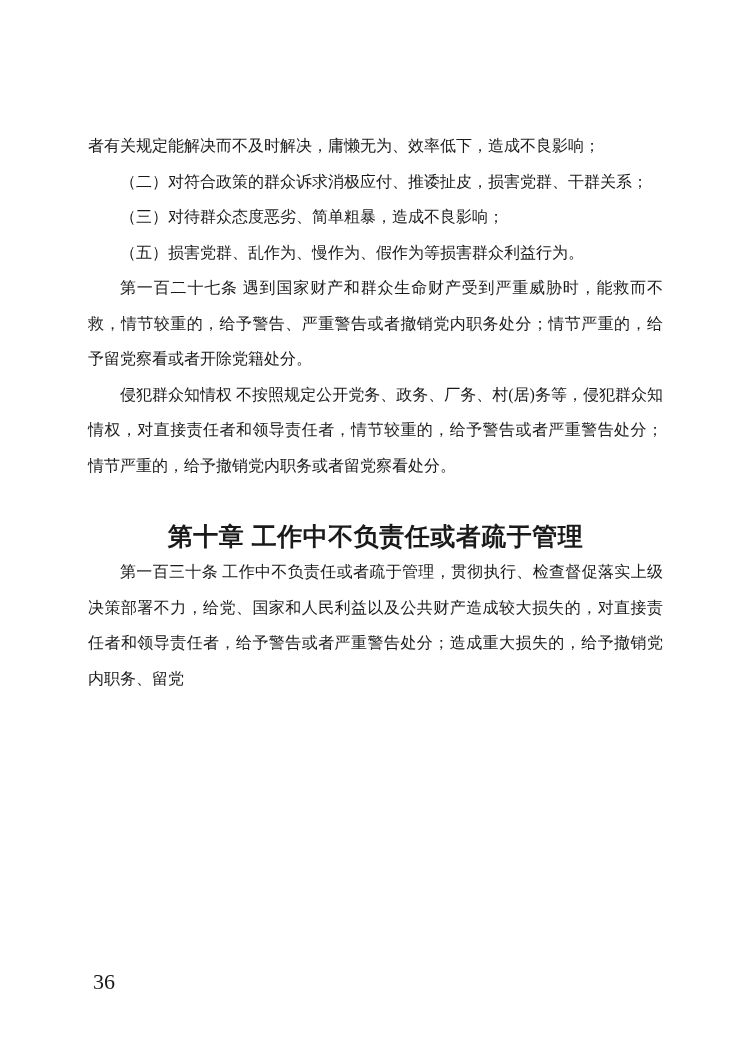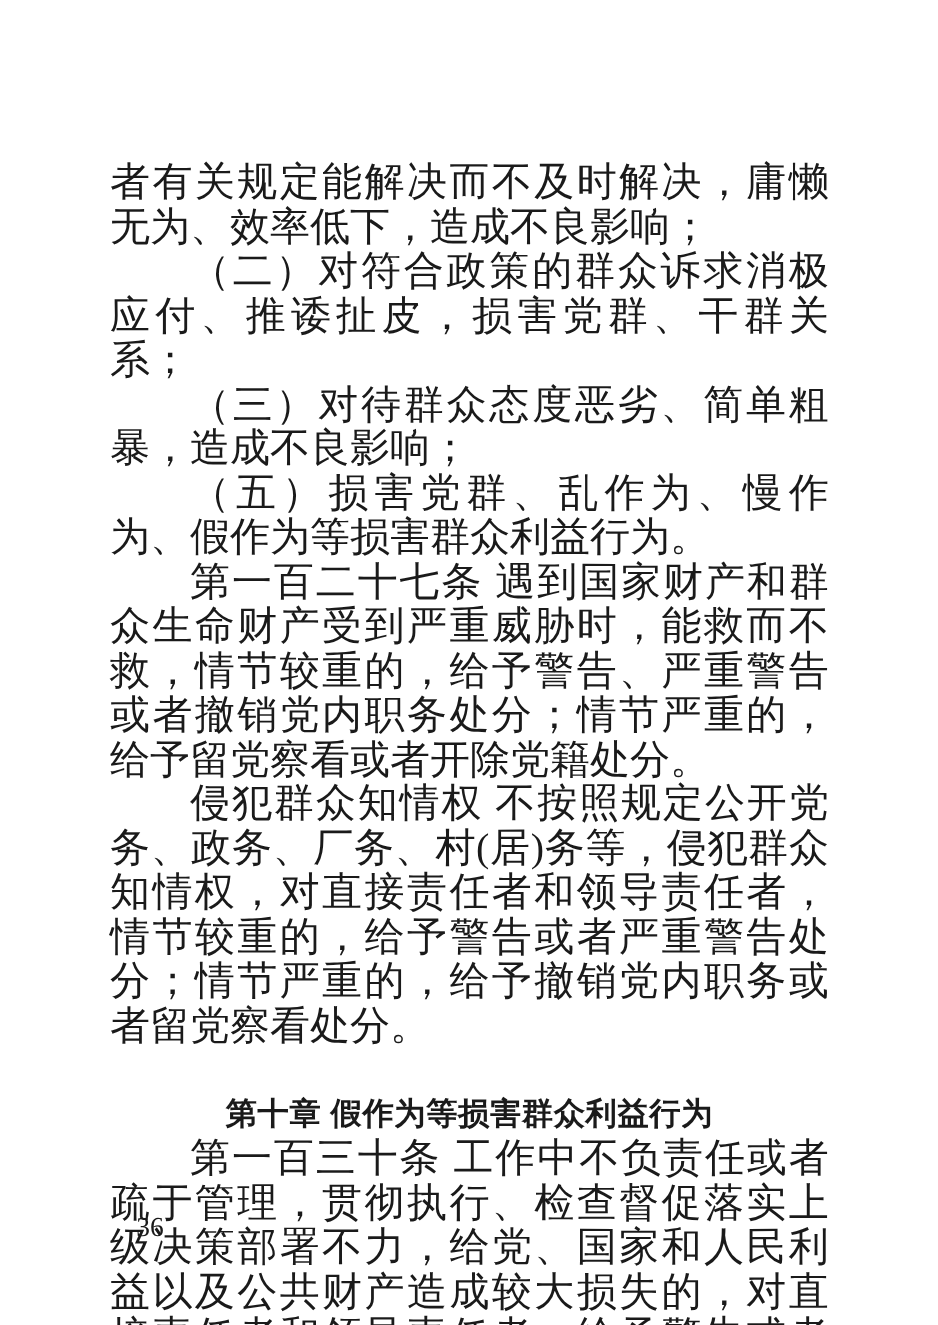--- a/index.html
+++ b/index.html
@@ -17,21 +17,21 @@
     overflow: hidden;
   }
   .content {
     position: absolute;
     left: 88px;
     top: 128px;
     width: 575px;
   }
   .para {
     margin: 0;
-    font-size: 32px;
+    font-size: 16px;
     line-height: 35.5px;
     text-align: justify;
     text-justify: inter-ideograph;
     letter-spacing: 0px;
     word-break: break-all;
   }
   .para.indent {
     text-indent: 2em;
   }
   .para .article-no {
@@ -41,36 +41,36 @@
     font-family: "Liberation Sans", "DejaVu Sans", sans-serif;
     font-weight: bold;
     font-size: 25px;
     line-height: 35.5px;
     text-align: center;
     margin: 35.5px 0 0 0;
     letter-spacing: 0.5px;
   }
   .page-number {
     position: absolute;
-    left: 109px;
+    left: 93px;
     top: 968px;
     font-size: 22px;
     line-height: 28px;
     font-family: "Liberation Serif", "DejaVu Serif", serif;
     color: #1a1a1a;
   }
 </style>
 </head>
 <body>
 
 <div class="page">
   <main class="content" id="body-container">
       <p class="para">者有关规定能解决而不及时解决，庸懒无为、效率低下，造成不良影响；</p>
       <p class="para indent">（二）对符合政策的群众诉求消极应付、推诿扯皮，损害党群、干群关系；</p>
       <p class="para indent">（三）对待群众态度恶劣、简单粗暴，造成不良影响；</p>
       <p class="para indent">（五）损害党群、乱作为、慢作为、假作为等损害群众利益行为。</p>
       <p class="para indent"><span class="article-no">第一百二十七条</span> 遇到国家财产和群众生命财产受到严重威胁时，能救而不救，情节较重的，给予警告、严重警告或者撤销党内职务处分；情节严重的，给予留党察看或者开除党籍处分。</p>
       <p class="para indent"><span class="article-no">侵犯群众知情权</span> 不按照规定公开党务、政务、厂务、村(居)务等，侵犯群众知情权，对直接责任者和领导责任者，情节较重的，给予警告或者严重警告处分；情节严重的，给予撤销党内职务或者留党察看处分。</p>
-      <h2 class="chapter-heading">第十章 假作为等损害群众利益行为</h2>
+      <h2 class="chapter-heading">第十章 工作中不负责任或者疏于管理</h2>
       <p class="para indent"><span class="article-no">第一百三十条</span> 工作中不负责任或者疏于管理，贯彻执行、检查督促落实上级决策部署不力，给党、国家和人民利益以及公共财产造成较大损失的，对直接责任者和领导责任者，给予警告或者严重警告处分；造成重大损失的，给予撤销党内职务、留党</p>
     </main>
   <div class="page-number">36</div>
 </div>
 
 </body></html>

